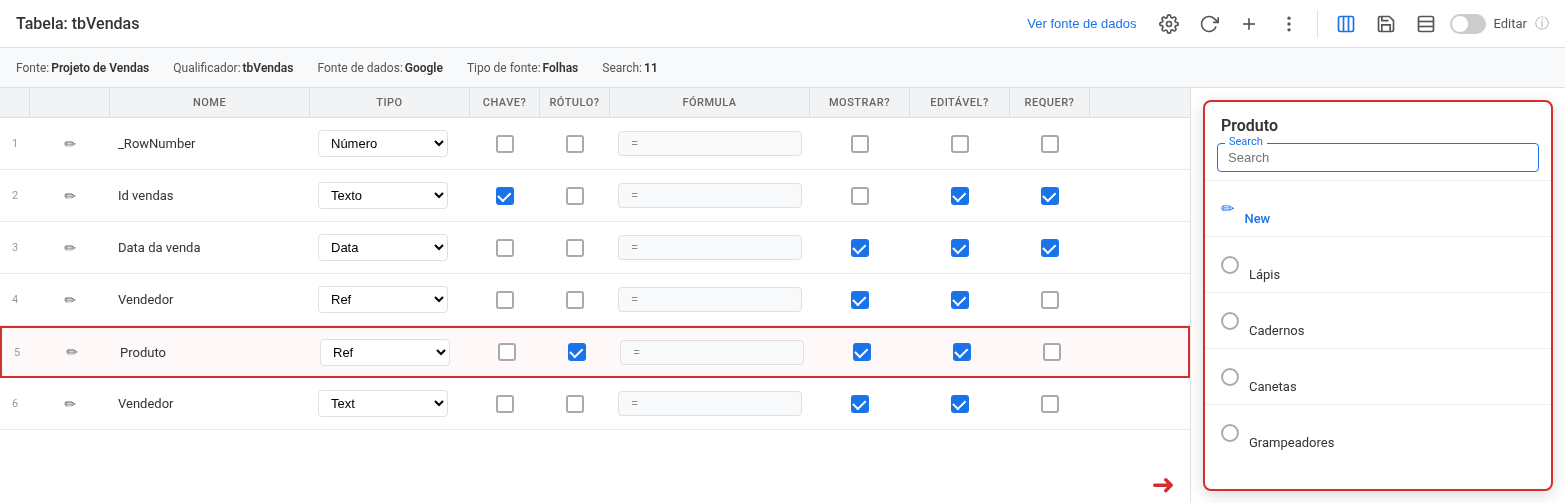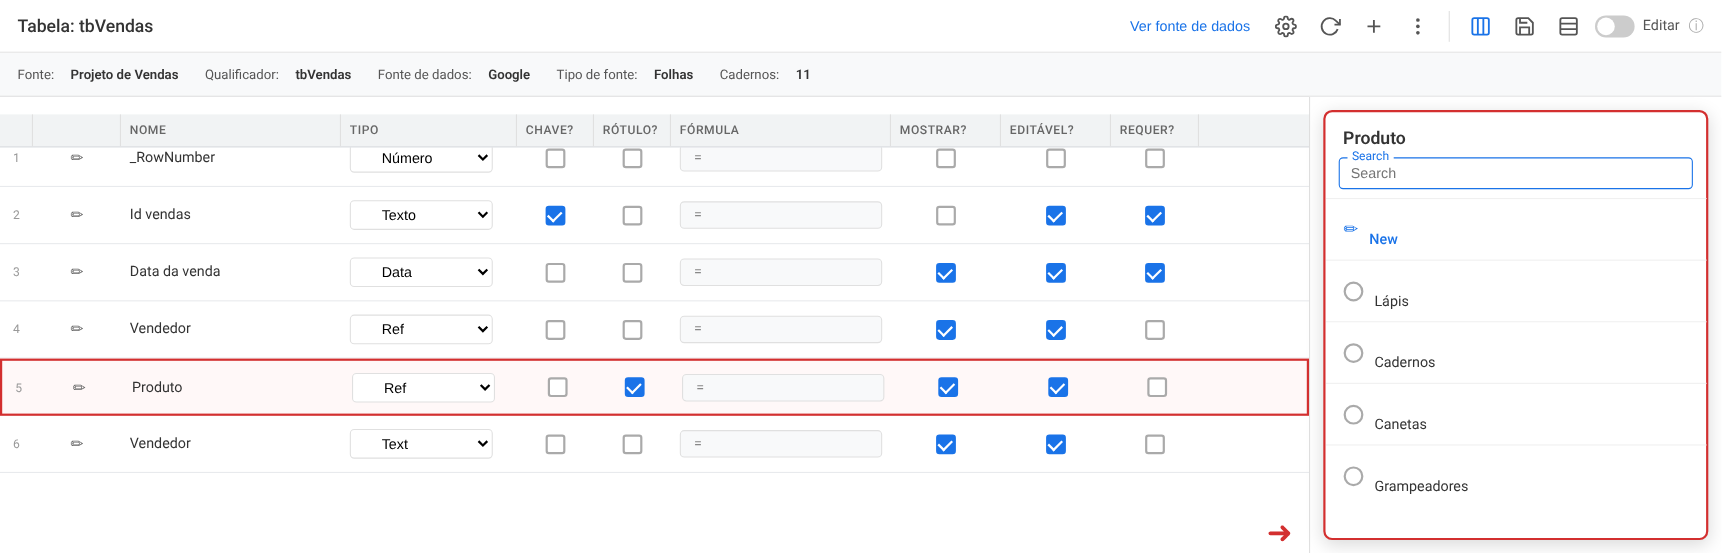--- a/index.html
+++ b/index.html
@@ -51,21 +51,21 @@
     .meta-bar {
       display: flex;
       align-items: center;
       padding: 8px 16px;
       background: #f8f9fa;
       border-bottom: 1px solid #e0e0e0;
       font-size: 12px;
       gap: 24px;
       height: 40px;
     }
-    .meta-item { display: flex; gap: 15px; }
+    .meta-item { display: flex; gap: 2px; }
     .meta-label { color: #555; }
     .meta-value { font-weight: 600; color: #333; }
 
     
     .main-layout {
       display: flex;
       height: calc(503px - 88px);
     }
 
     
@@ -76,22 +76,23 @@
     }
 
     
     .col-headers {
       display: grid;
       grid-template-columns: 30px 80px 200px 160px 70px 70px 200px 100px 100px 80px;
       background: #f1f3f4;
       border-bottom: 1px solid #dadce0;
       padding: 0;
       position: sticky;
-      top: 16px;
+      top: 0;
       z-index: 10;
+      text-align: center;
     }
     .col-header {
       padding: 8px 8px;
       font-size: 11px;
       font-weight: 500;
       color: #666;
       text-transform: uppercase;
       letter-spacing: 0.5px;
       border-right: 1px solid #e0e0e0;
     }
@@ -126,21 +127,21 @@
       font-size: 13px;
     }
     .row-type {
       padding: 0 8px;
       display: flex;
       align-items: center;
     }
     .type-select {
       border: 1px solid #e0e0e0;
       border-radius: 4px;
-      padding: 4px 24px;
+      padding: 4px 8px;
       font-size: 13px;
       background: #fff;
       width: 130px;
       cursor: pointer;
     }
     .row-cell {
       padding: 0 8px;
       display: flex;
       align-items: center;
       justify-content: center;
@@ -381,21 +382,21 @@
     </div>
     <div class="meta-item">
       <span class="meta-label">Fonte de dados:</span>
       <span class="meta-value">Google</span>
     </div>
     <div class="meta-item">
       <span class="meta-label">Tipo de fonte:</span>
       <span class="meta-value">Folhas</span>
     </div>
     <div class="meta-item">
-      <span class="meta-label">Cadernos:</span>
+      <span class="meta-label">Search:</span>
       <span class="meta-value">11</span>
     </div>
   </div>
 
   <div class="main-layout" style="position:relative;">
 
     <div class="table-area">
 
       <div class="col-headers">
         <div class="col-header"></div>

